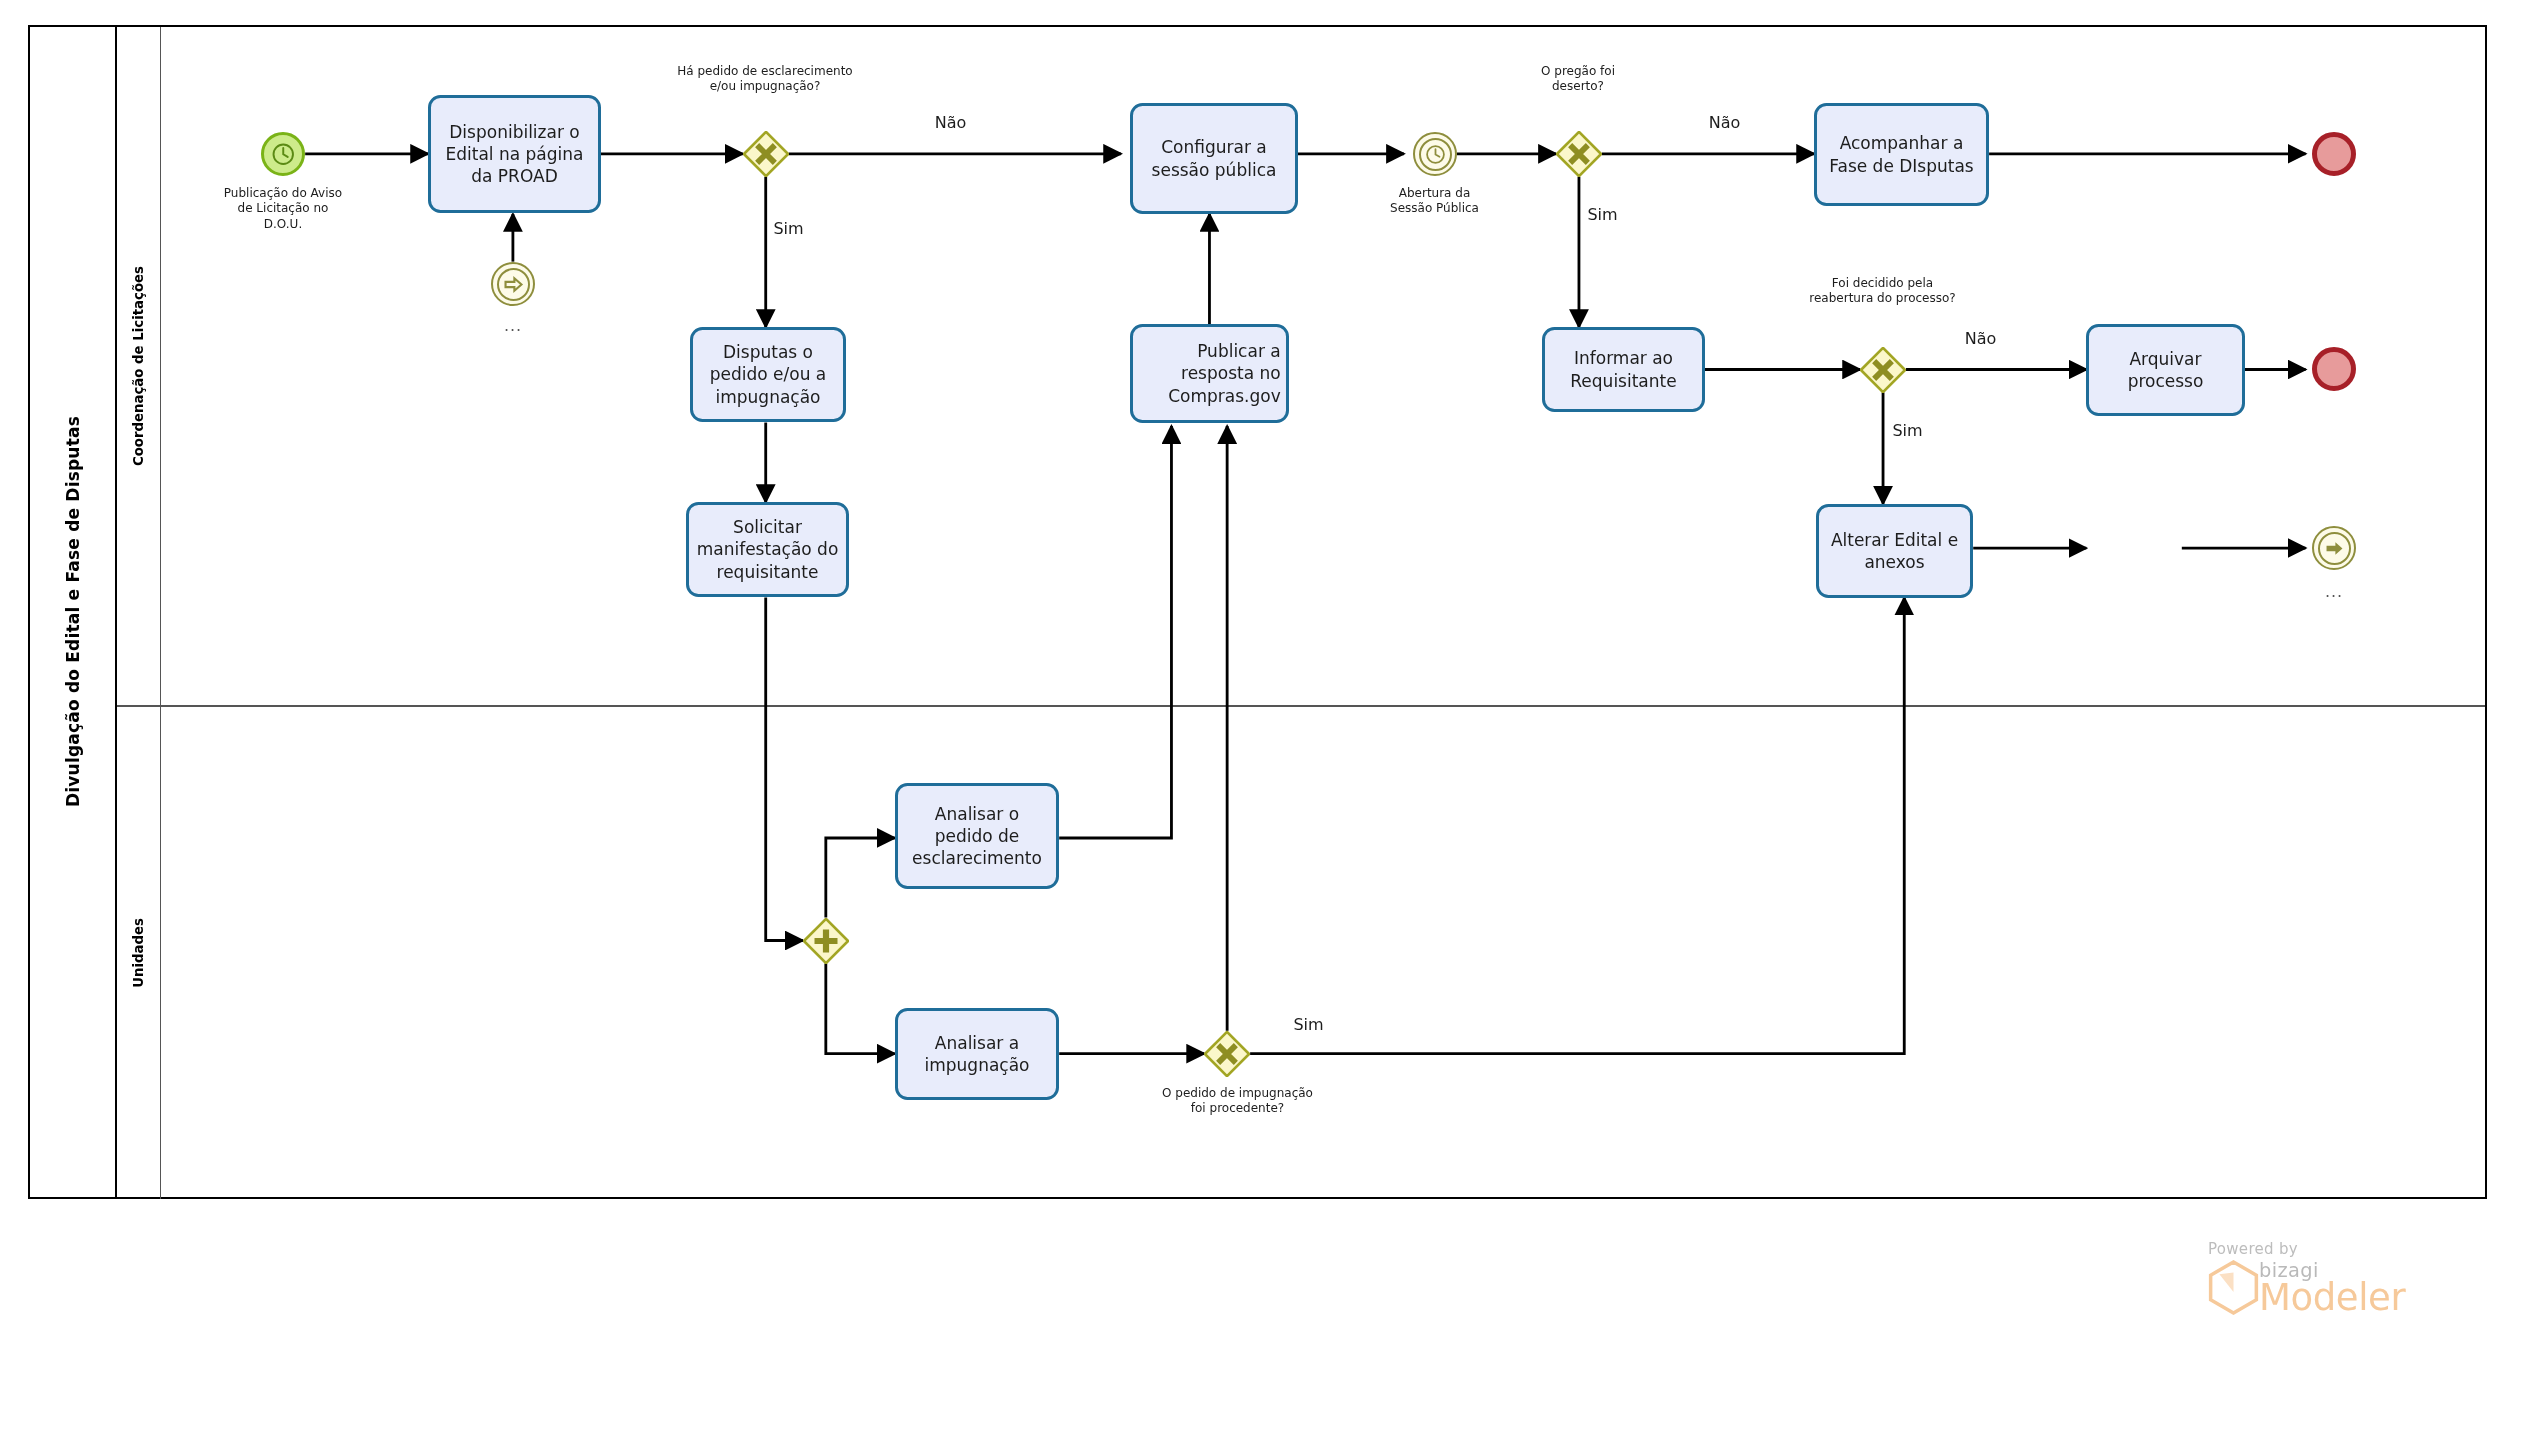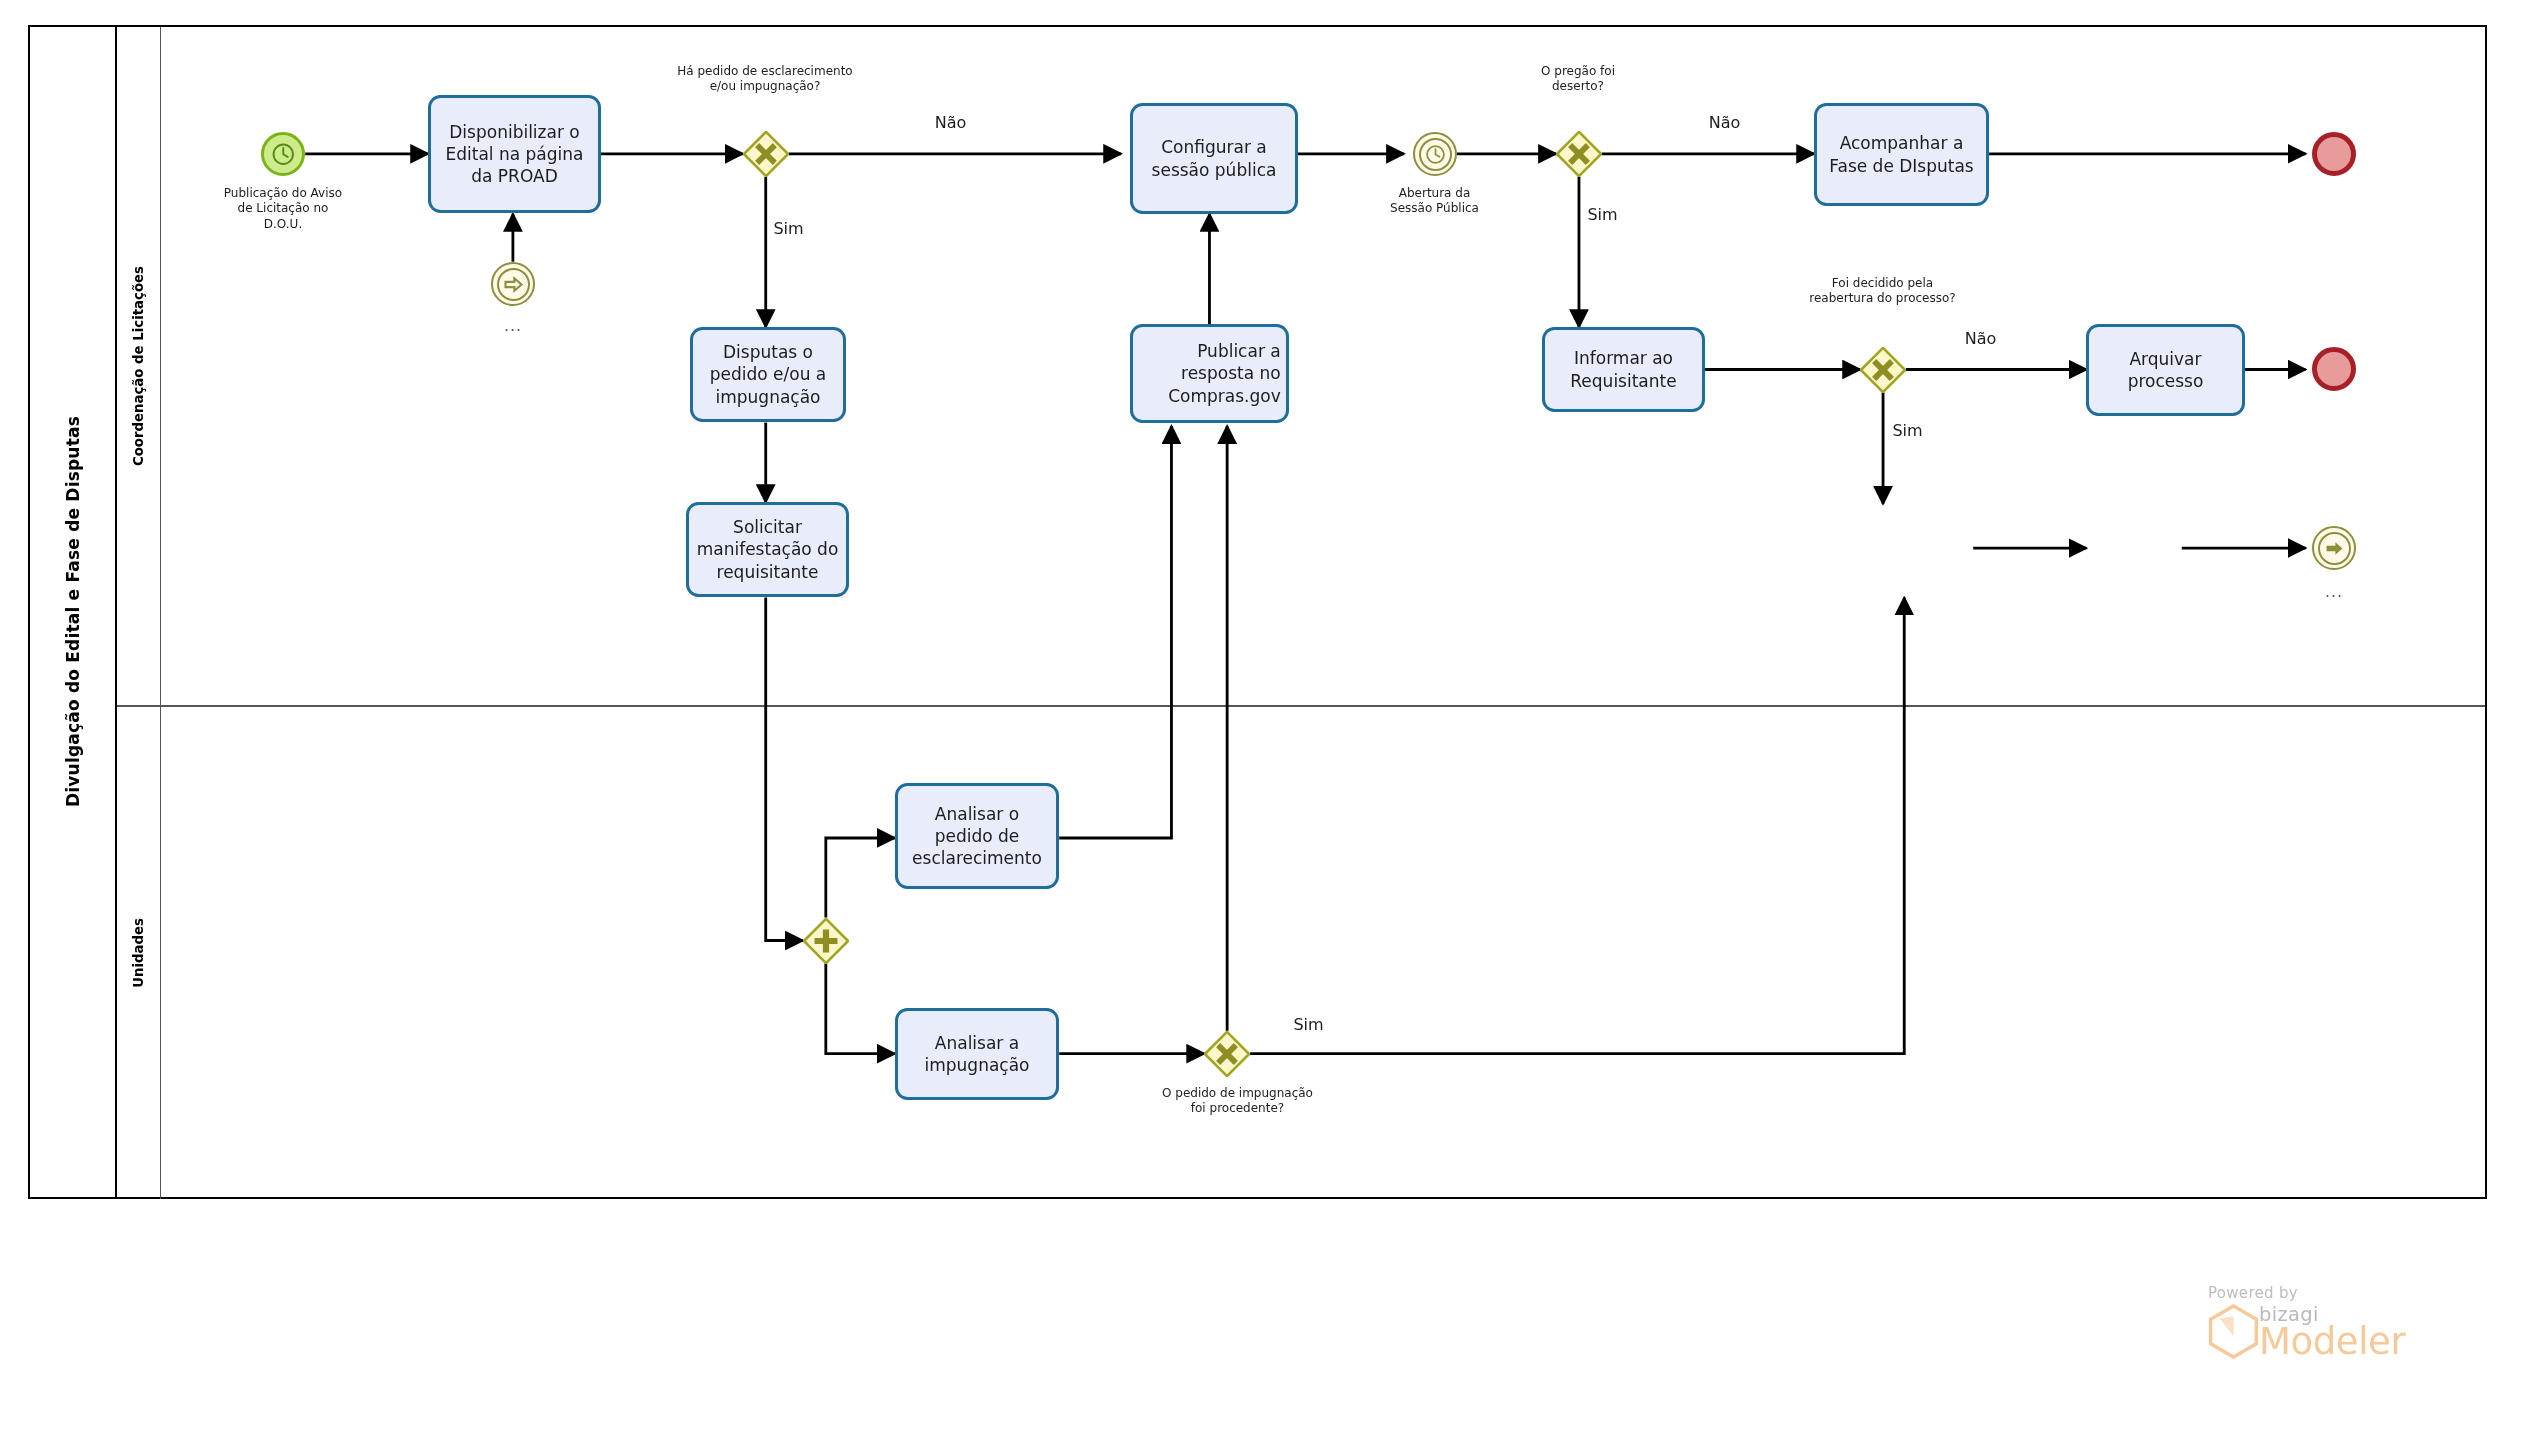--- a/index.html
+++ b/index.html
@@ -96,21 +96,21 @@
   
   .lbl {
     position: absolute;
     font-size: 12px; color: #1d1d1d; line-height: 1.28;
     text-align: center; white-space: pre-line;
   }
   .lbl-flow { font-size: 16px; }
   .dots { position: absolute; font-size: 16px; color: #555; letter-spacing: 0.9px; }
 
   
-  .wm { position: absolute; left: 2208px; top: 1240px; width: 265px; margin-top: 44px; }
+  .wm { position: absolute; left: 2208px; top: 1240px; width: 265px; }
   .wm-top { font-size: 15px; color: #bdbdbd; margin-bottom: 1.8px; letter-spacing: 0.3px; }
   .wm-row { display: flex; align-items: center; gap: 0; }
   .wm-txt { display: flex; flex-direction: column; line-height: .95; }
   .wm-bizagi { font-size: 19.4px; color: #b9b9b9; letter-spacing: 0.4px; }
   .wm-modeler { font-size: 37px; color: #f6c99a; letter-spacing: -0.4px; }
 </style>
 </head>
 <body>
 
 <div id="canvas">
@@ -263,20 +263,23 @@
   </div>
 
   <div class="task" style="left:1542px; top:327px; width:163px; height:85px;">
     <span>Informar ao Requisitante</span>
   </div>
 
   <div class="task" style="left:2086px; top:324px; width:159px; height:92px;">
     <span>Arquivar processo</span>
   </div>
 
+  <div class="task" style="left:1816px; top:504px; width:157px; height:94px;">
+    <span>Alterar Edital e anexos</span>
+  </div>
 
 
   <div class="task" style="left:895px; top:783px; width:164px; height:106px;">
     <span>Analisar o pedido de esclarecimento</span>
   </div>
 
   <div class="task" style="left:895px; top:1008px; width:164px; height:92px;">
     <span>Analisar a impugnação</span>
   </div>
 

